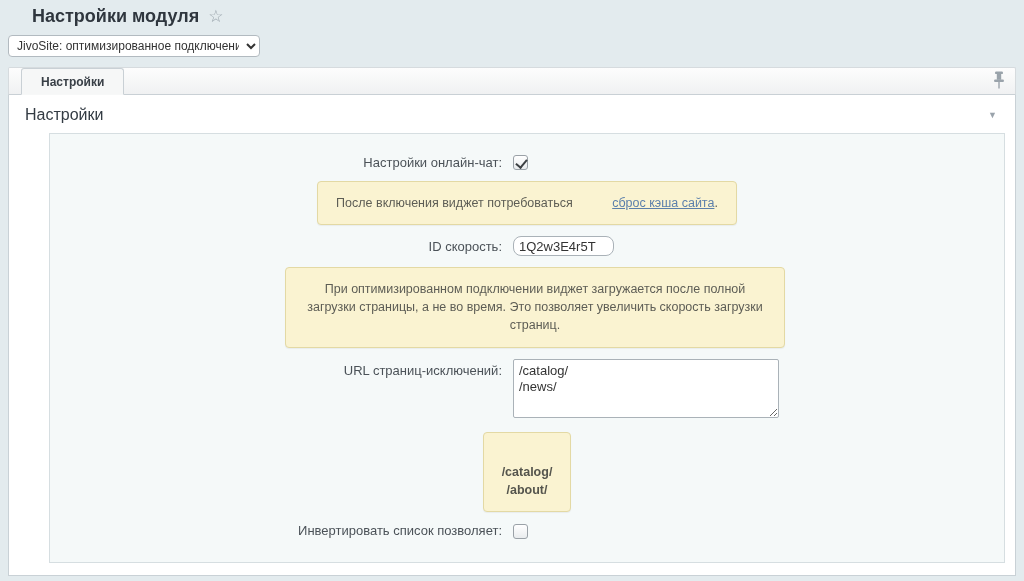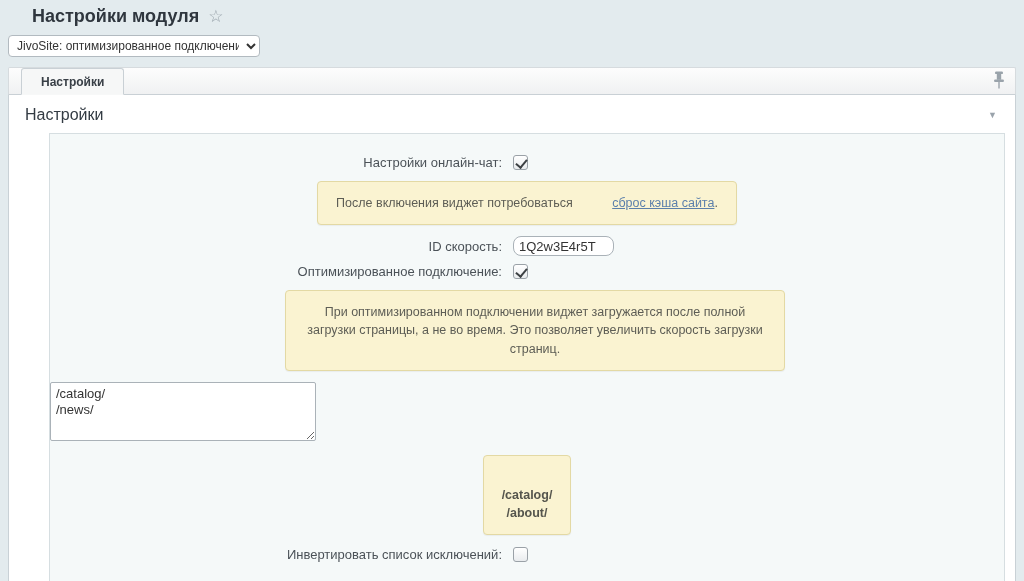--- a/index.html
+++ b/index.html
@@ -151,48 +151,43 @@
         </div>
       </div>
 
       <div class="frow">
         <div class="flabel">ID скорость:</div>
         <div class="fcontrol">
           <input type="text" class="text-input" value="1Q2w3E4r5T" style="">
         </div>
       </div>
 
-      <div class="frow">
-        <div class="flabel">Оптимизированное подключение:</div>
-        <div class="fcontrol">
-          <input type="checkbox" class="cb" checked="" style="">
-        </div>
-      </div>
 
       <div class="note-row">
         <div class="note wide">При оптимизированном подключении виджет загружается после полной загрузки страницы, а не во время. Это позволяет увеличить скорость загрузки страниц.</div>
       </div>
 
       <div class="frow top">
+        <div class="flabel">URL страниц-исключений:</div>
         <div class="fcontrol">
           <textarea class="url-textarea" style="">/catalog/
 /news/</textarea>
         </div>
       </div>
 
       <div class="note-row">
         <div class="note">
           <br>
           <span class="ex">/catalog/</span><br>
           <span class="ex">/about/</span>
         </div>
       </div>
 
       <div class="frow">
-        <div class="flabel">Инвертировать список исключений:</div>
+        <div class="flabel">Инвертировать список позволяет:</div>
         <div class="fcontrol">
           <input type="checkbox" class="cb" style="">
         </div>
       </div>
 
     </div>
 
   </div>
 
 </div>

